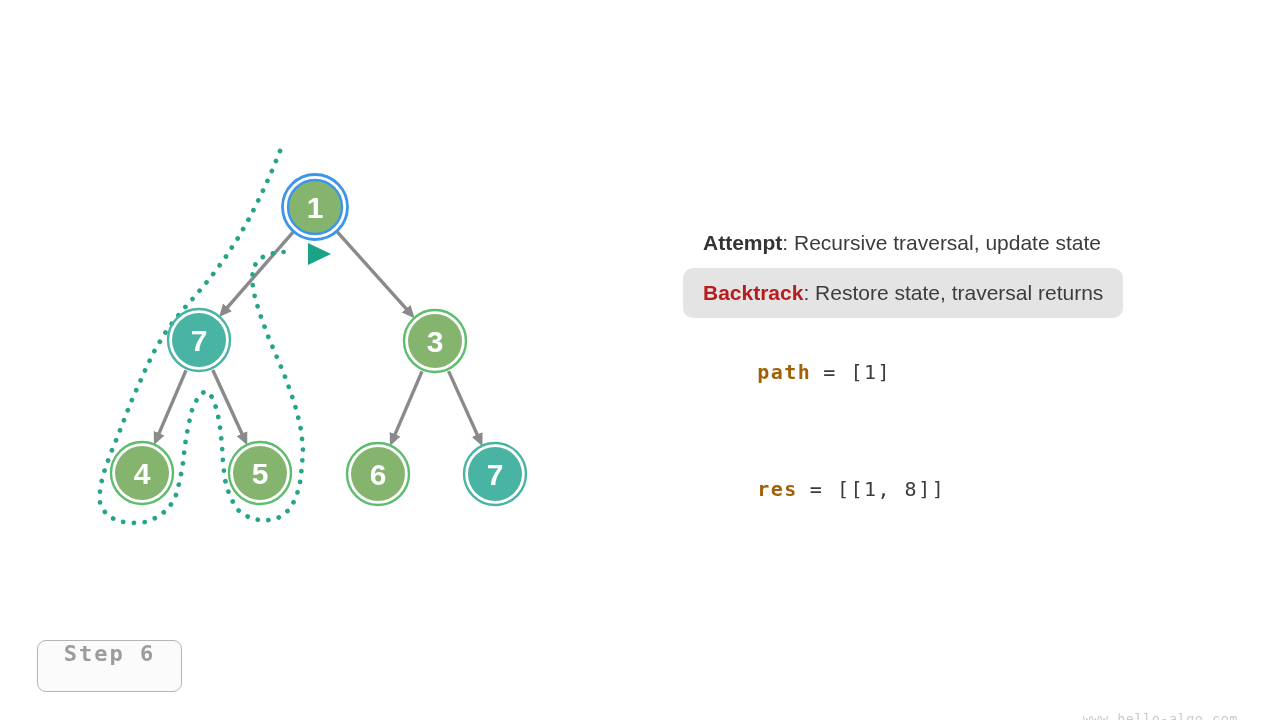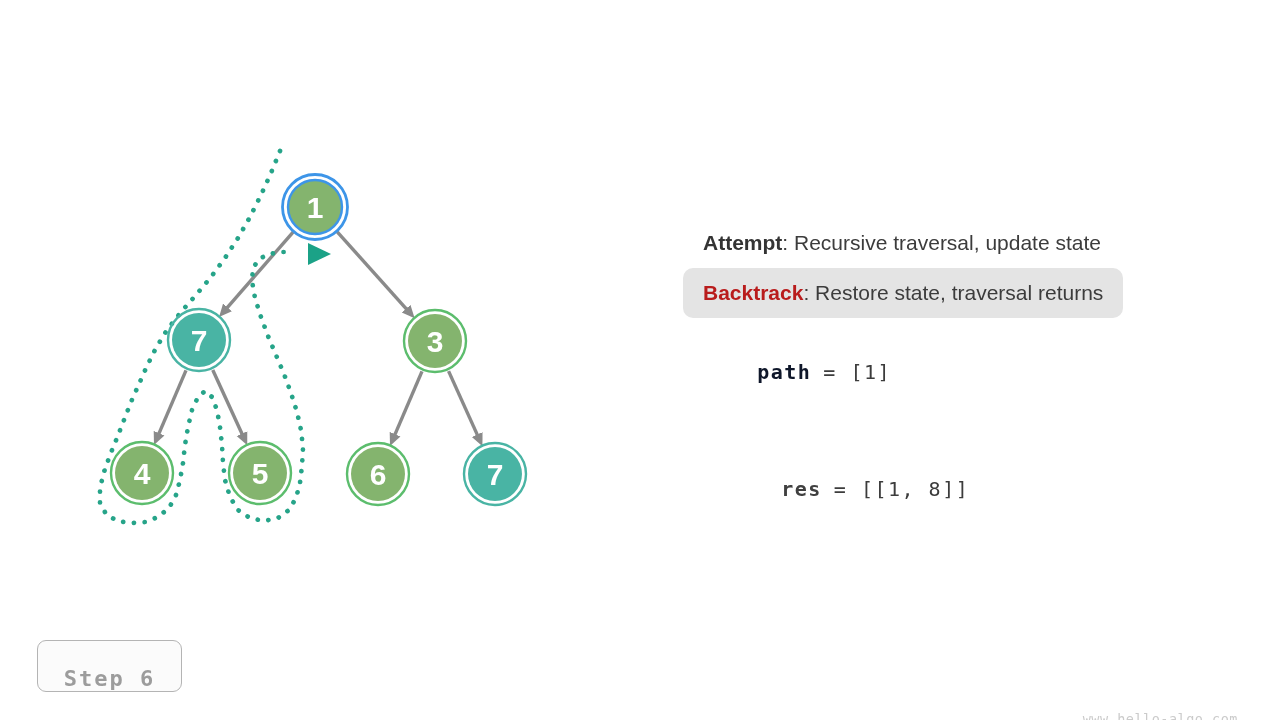--- a/index.html
+++ b/index.html
@@ -24,28 +24,28 @@
   .backtrack-pill b { font-weight:bold; color:#b91c1c; }
 
   .code-line {
     position:absolute; left:703px; height:27px; line-height:27px;
     font-family:"DejaVu Sans Mono","Liberation Mono",monospace;
     font-size:20px; color:#3c3c3c; letter-spacing:1.5px; white-space:pre;
   }
   .code-line.path-line { top:332px; }
   .code-line.res-line  { top:449px; }
   .code-var { font-weight:bold; }
-  .code-var.blue { color:#0f172a;margin-top:48px; }
-  .code-var.teal { color:#404040;margin-left:24px; }
+  .code-var.blue { color:#a16207;margin-top:48px; }
+  .code-var.teal { color:#a16207; }
   .code-rest { margin-left:12px; }
 
   .step-badge {
     position:absolute; left:37px; top:640px; width:143px; height:50px;
     background:#fbfbfb; border:1.5px solid #b4b4b4; border-radius:9px;
-    display:flex; align-items:flex-end; justify-content:center;
+    display:flex; align-items:flex-start; justify-content:center;
     font-family:"DejaVu Sans Mono","Liberation Mono",monospace;
     font-weight:bold; font-size:22px; color:#9c9c9c; letter-spacing:2px;
   }
 
   .watermark {
     position:absolute; right:42px; top:679px;
     font-family:"DejaVu Sans Mono","Liberation Mono",monospace;
     font-size:13.5px; color:#cbcbcb; letter-spacing:0.5px;margin-top:32px;
   }
 </style>

